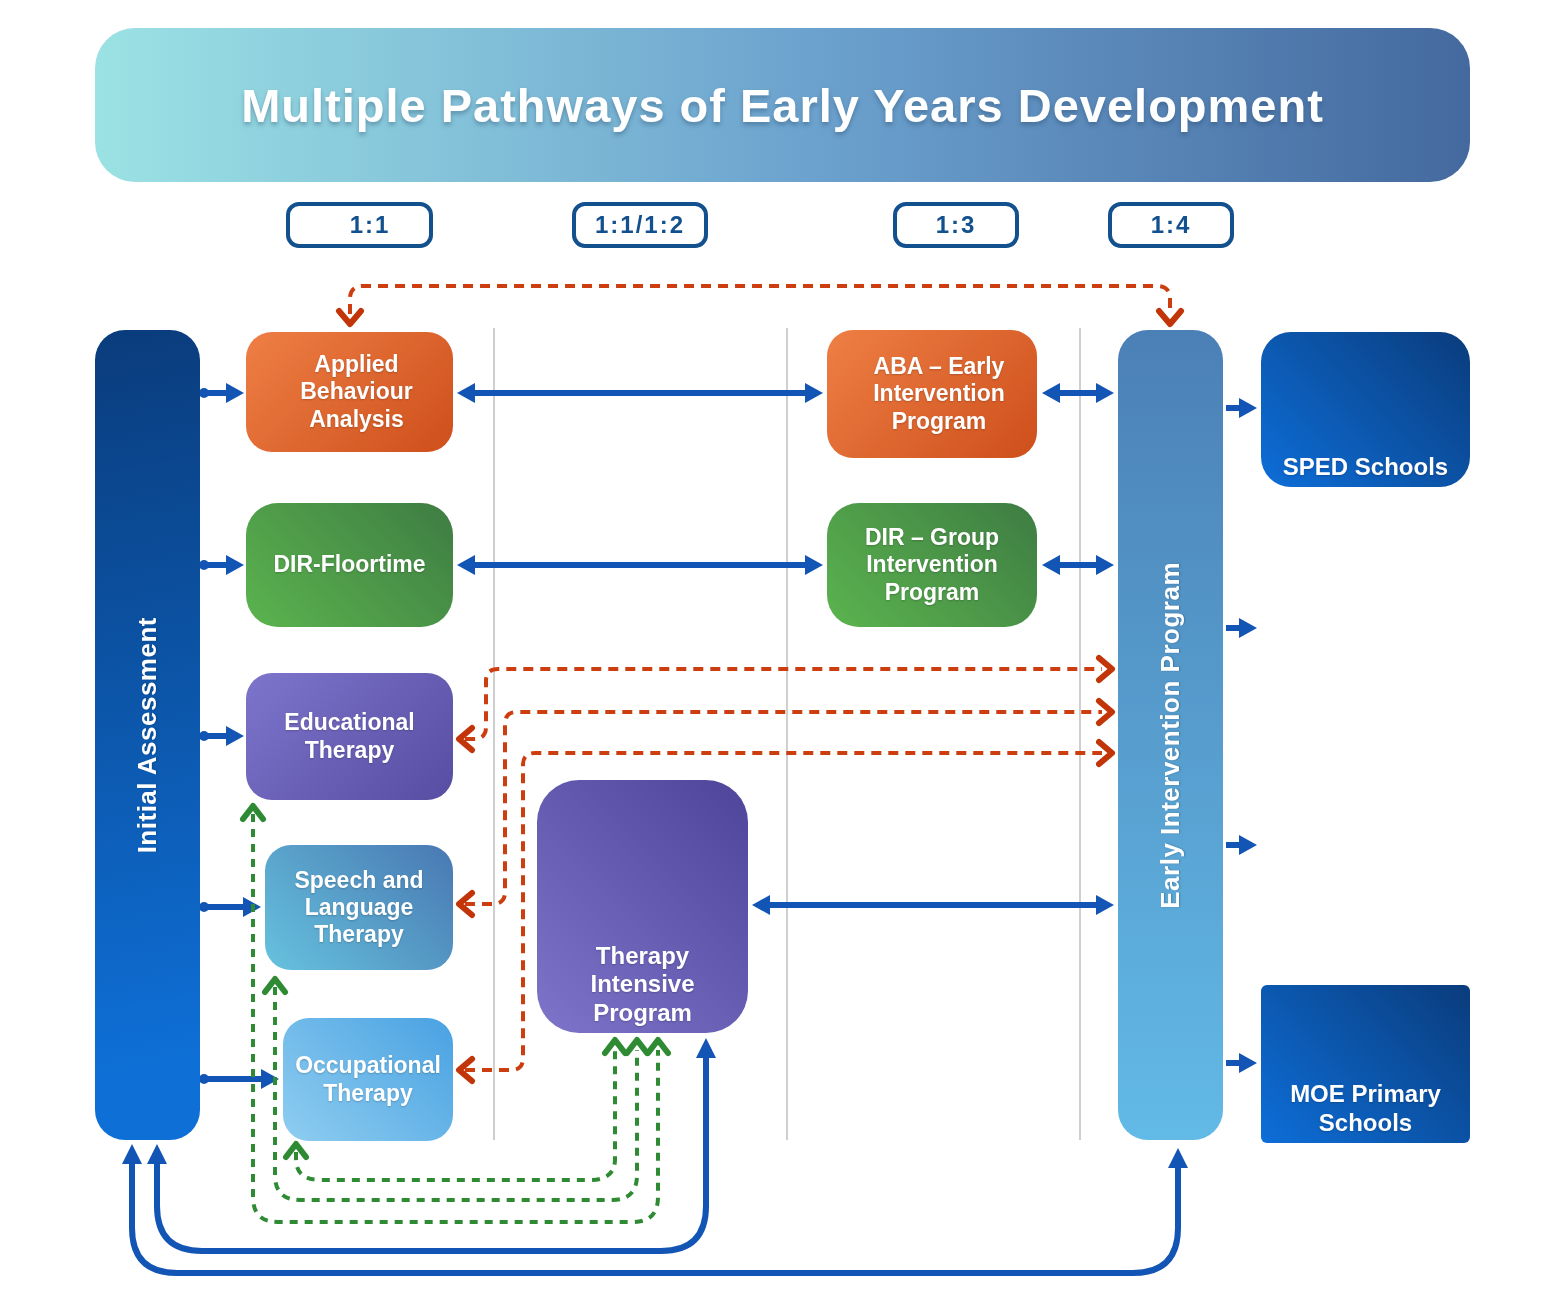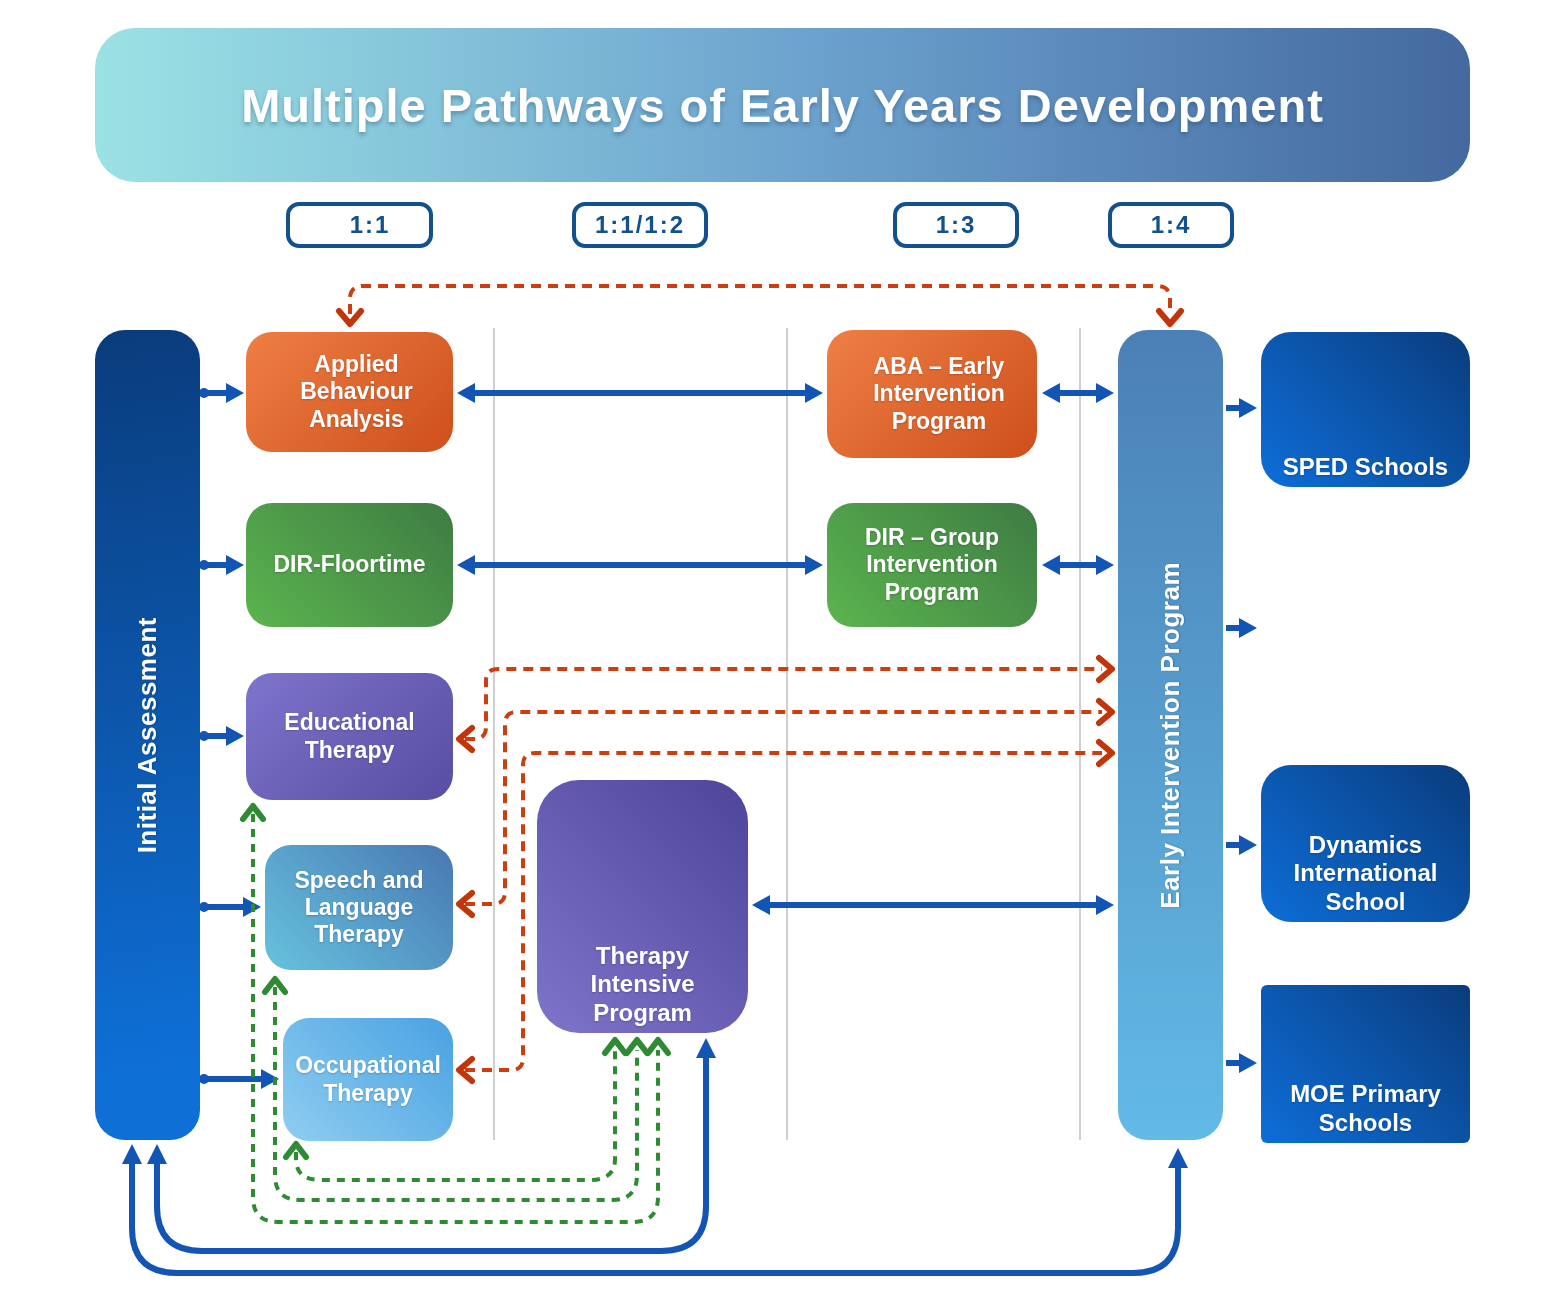--- a/index.html
+++ b/index.html
@@ -38,21 +38,21 @@
   .bar-eip{left:1118px;background:linear-gradient(180deg,#4B80B6 0%,#62BAE6 100%);}
 
   .box{
     position:absolute;display:flex;align-items:center;justify-content:center;
     text-align:center;color:#ffffff;font-weight:700;
     border-radius:26px;padding:6px 10px;box-sizing:border-box;
     text-shadow:0 1px 2px rgba(0,0,0,.2);line-height:1.18;
   }
   .fs23{font-size:23px;} .fs24{font-size:24px;align-items:flex-end;}
   .grad-orange{background:linear-gradient(135deg,#EE7F45 0%,#CE4F1B 100%);padding-left:24px;}
-  .grad-green{background:linear-gradient(45deg,#5BB44E 0%,#3E7C43 100%);}
+  .grad-green{background:linear-gradient(45deg,#5BB44E 0%,#3E7C43 100%);border-radius:32px;}
   .grad-purple{background:linear-gradient(135deg,#7D75CC 0%,#574DA2 100%);}
   .grad-steel{background:linear-gradient(45deg,#66C2DE 0%,#4878B2 100%);}
   .grad-sky{background:linear-gradient(45deg,#8FCDF0 0%,#49A2E2 100%);}
   .grad-indigo{background:linear-gradient(45deg,#7E74C9 0%,#4E459B 100%);}
   .grad-school{background:linear-gradient(45deg,#0D6ED8 0%,#0A3C7C 100%);}
 
   .box-aba{left:246px;top:332px;width:207px;height:120px;}
   .box-dir{left:246px;top:503px;width:207px;height:124px;}
   .box-et{left:246px;top:673px;width:207px;height:127px;}
   .box-slt{left:265px;top:845px;width:188px;height:125px;}
@@ -226,20 +226,17 @@
   <div class="box fs23 grad-orange box-abag">
     <span>ABA – Early Intervention Program</span>
   </div>
   <div class="box fs23 grad-green box-dirg">
     <span>DIR – Group Intervention Program</span>
   </div>
 
   <div class="box fs24 grad-school box-sped">
     <span>SPED Schools</span>
   </div>
-  <div class="box fs24 grad-school box-dis">
-    <span>Dynamics International School</span>
-  </div>
   <div class="box fs24 grad-school box-moe">
     <span>MOE Primary Schools</span>
   </div>
 
 </div>
 
 </body></html>

